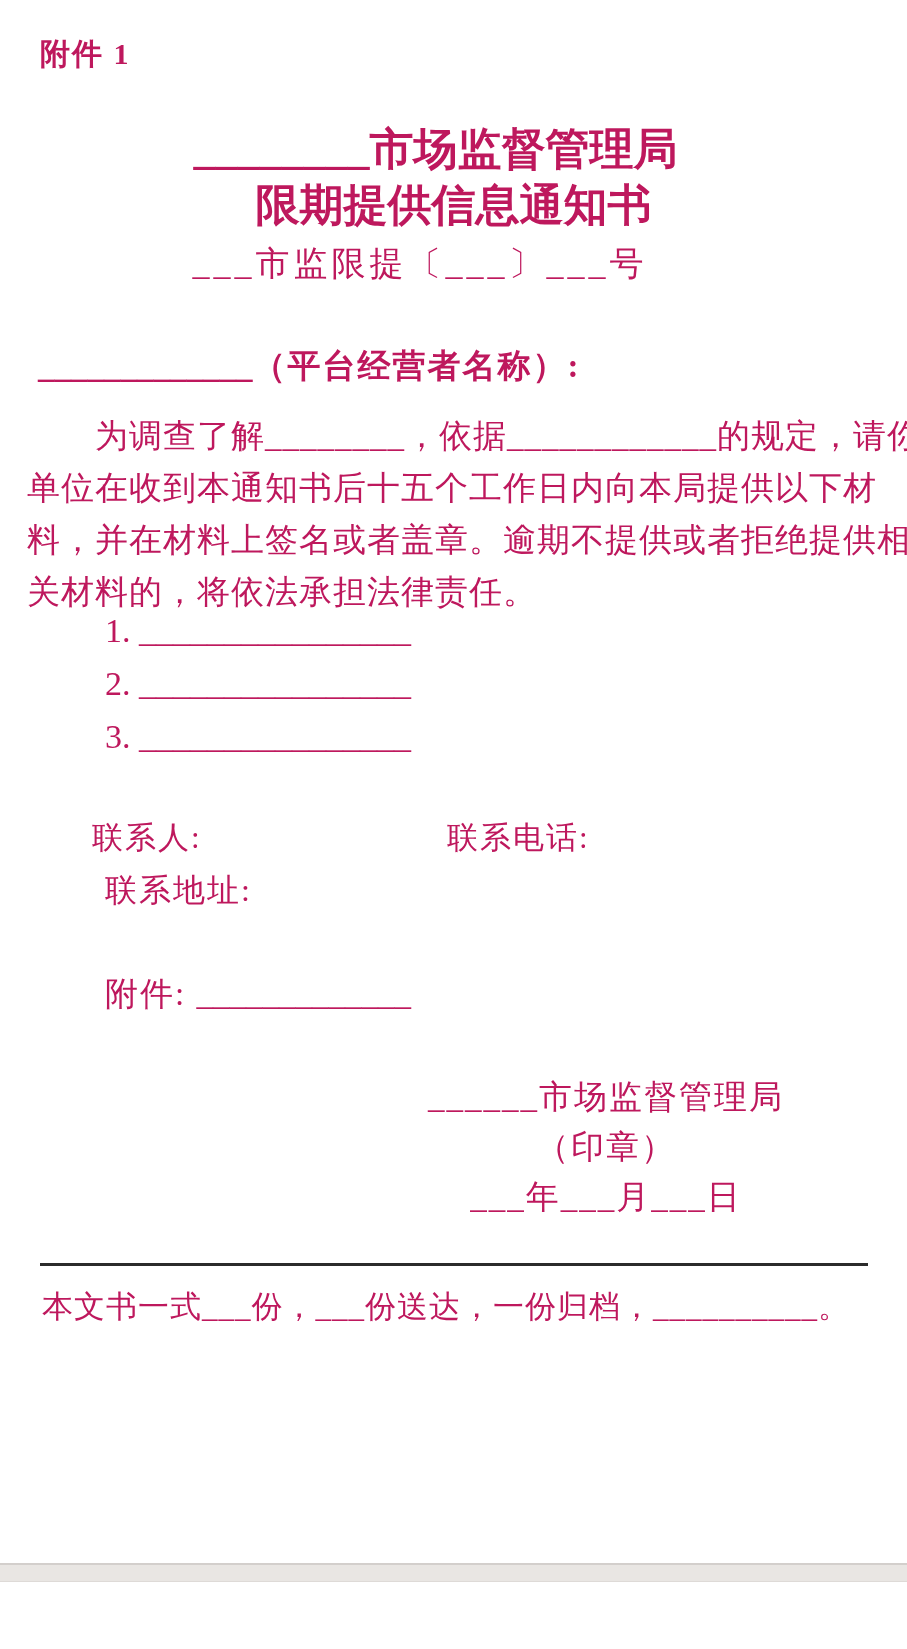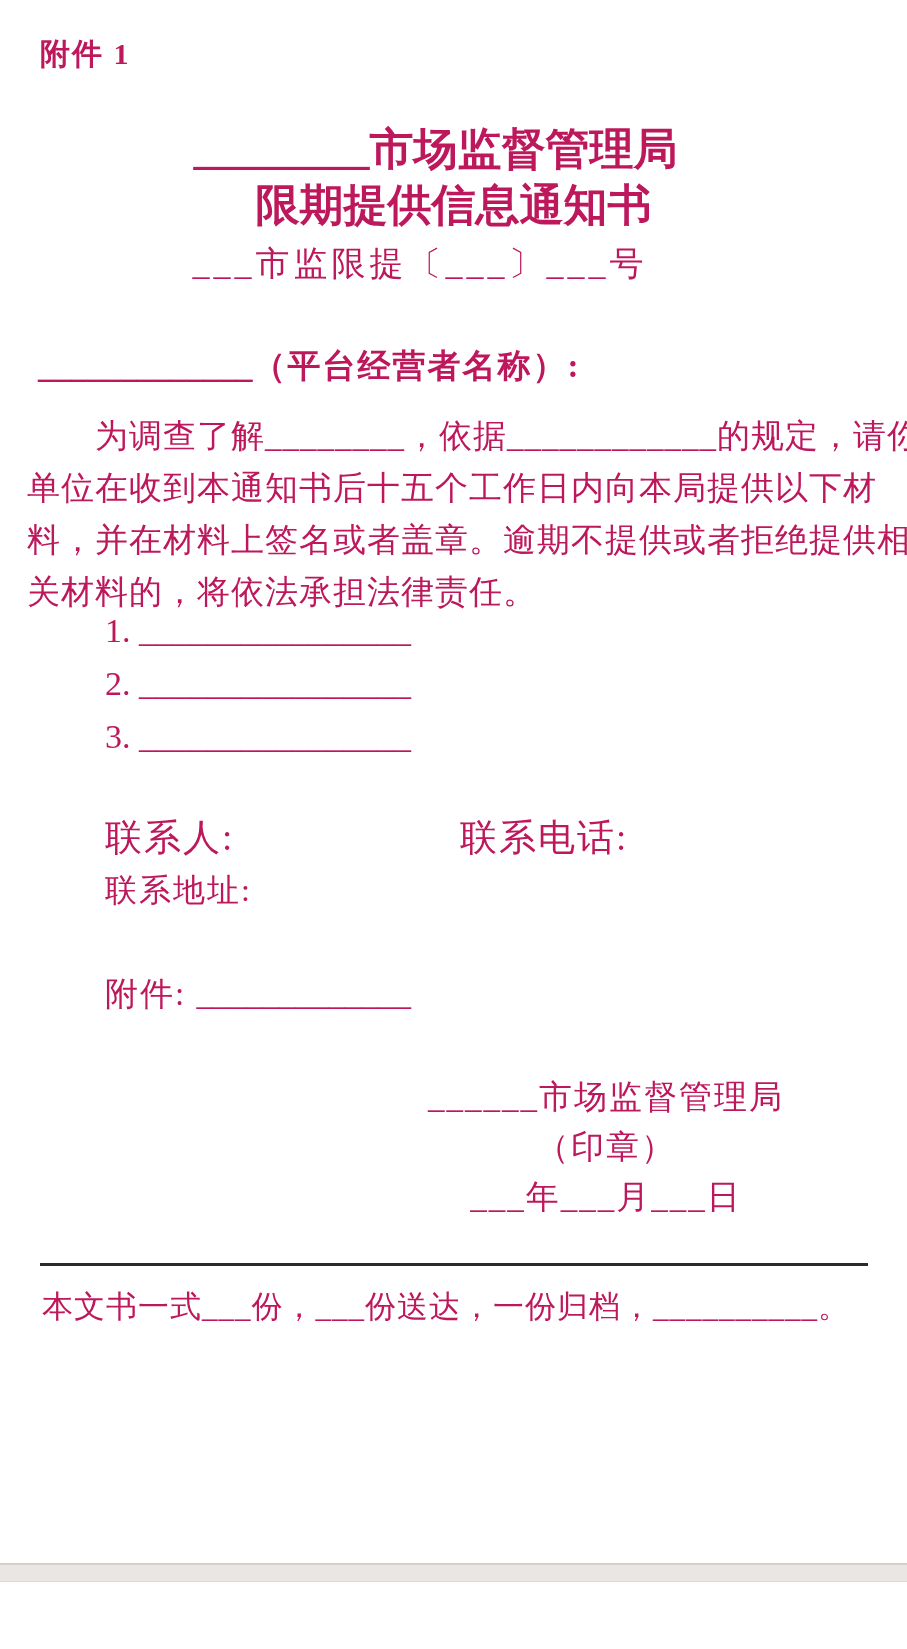--- a/index.html
+++ b/index.html
@@ -81,23 +81,23 @@
     position: absolute;
     left: 105px;
     top: 604px;
     font-size: 34px;
     line-height: 53px;
   }
   .list-item { white-space: nowrap; }
 
   .contacts-row {
     position: absolute;
-    left: 105px;
+    left: 92px;
     top: 812px;
-    font-size: 37px;
+    font-size: 31px;
     line-height: 52px;
     letter-spacing: 2px;
     white-space: nowrap;
   }
   .contacts-row .person { display: inline-block; width: 355px; }
 
   .address-row {
     position: absolute;
     left: 105px;
     top: 864px;

